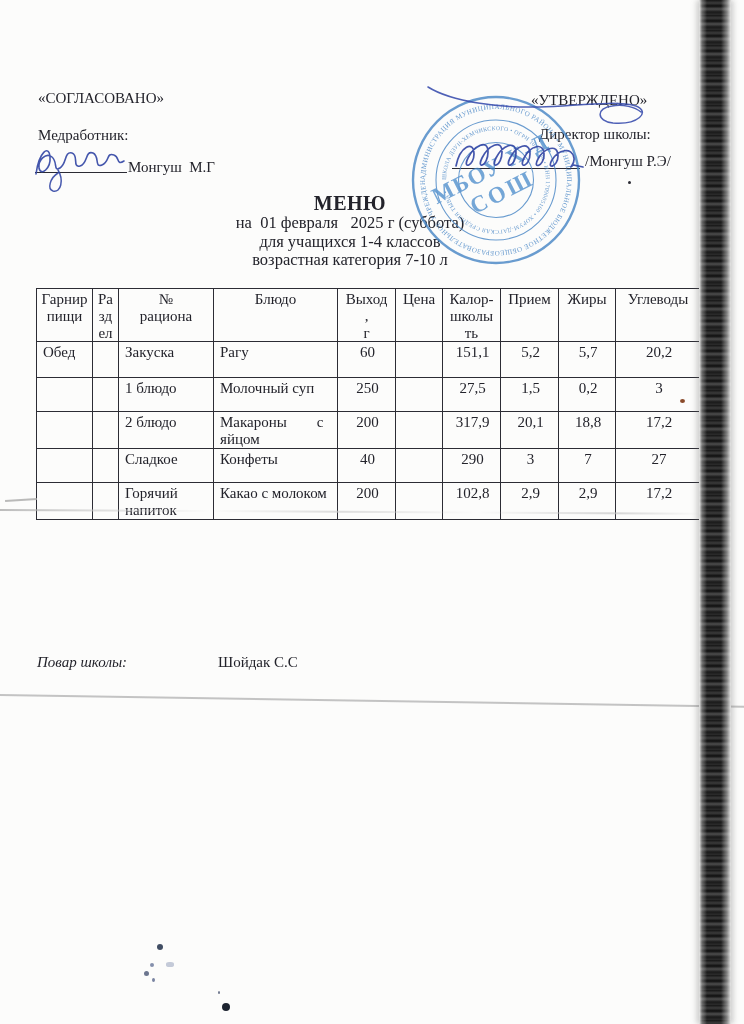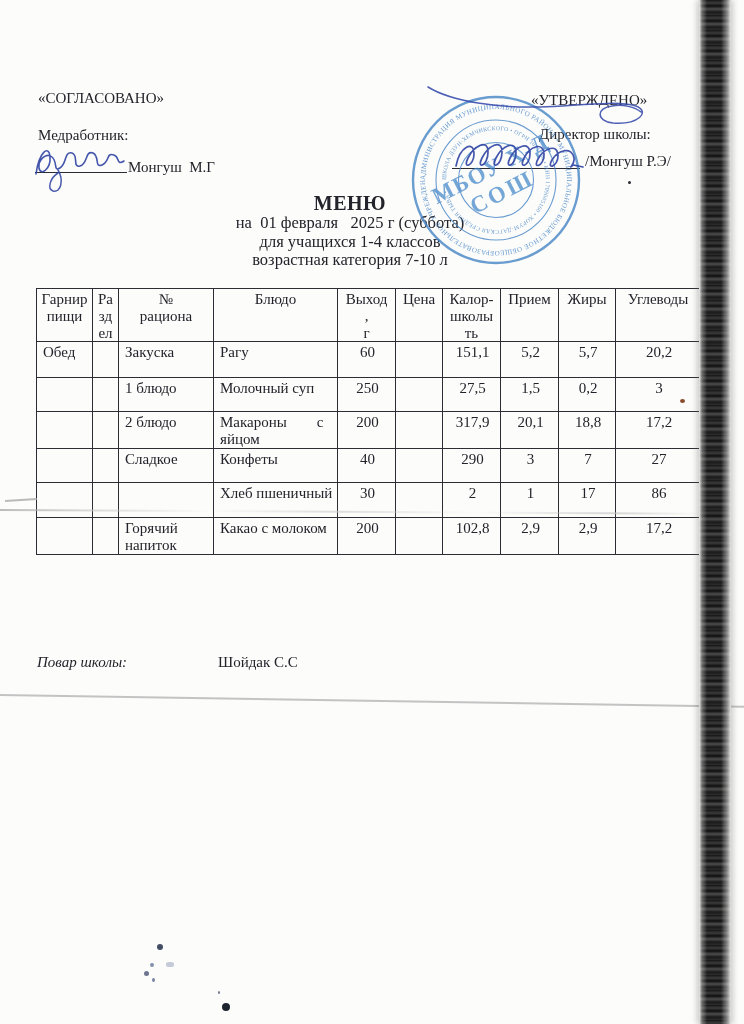--- a/index.html
+++ b/index.html
@@ -195,32 +195,20 @@
       <td></td>
       <td>Сладкое</td>
       <td class="dish">Конфеты</td>
       <td class="c">40</td>
       <td class="c"></td>
       <td class="c">290</td>
       <td class="c">3</td>
       <td class="c">7</td>
       <td class="c">27</td>
     </tr>
-    <tr class="r5">
-      <td></td>
-      <td></td>
-      <td></td>
-      <td class="dish">Хлеб пшеничный</td>
-      <td class="c">30</td>
-      <td class="c"></td>
-      <td class="c">2</td>
-      <td class="c">1</td>
-      <td class="c">17</td>
-      <td class="c">86</td>
-    </tr>
     <tr class="r6">
       <td></td>
       <td></td>
       <td>Горячий
 напиток</td>
       <td class="dish">Какао с молоком</td>
       <td class="c">200</td>
       <td class="c"></td>
       <td class="c">102,8</td>
       <td class="c">2,9</td>

